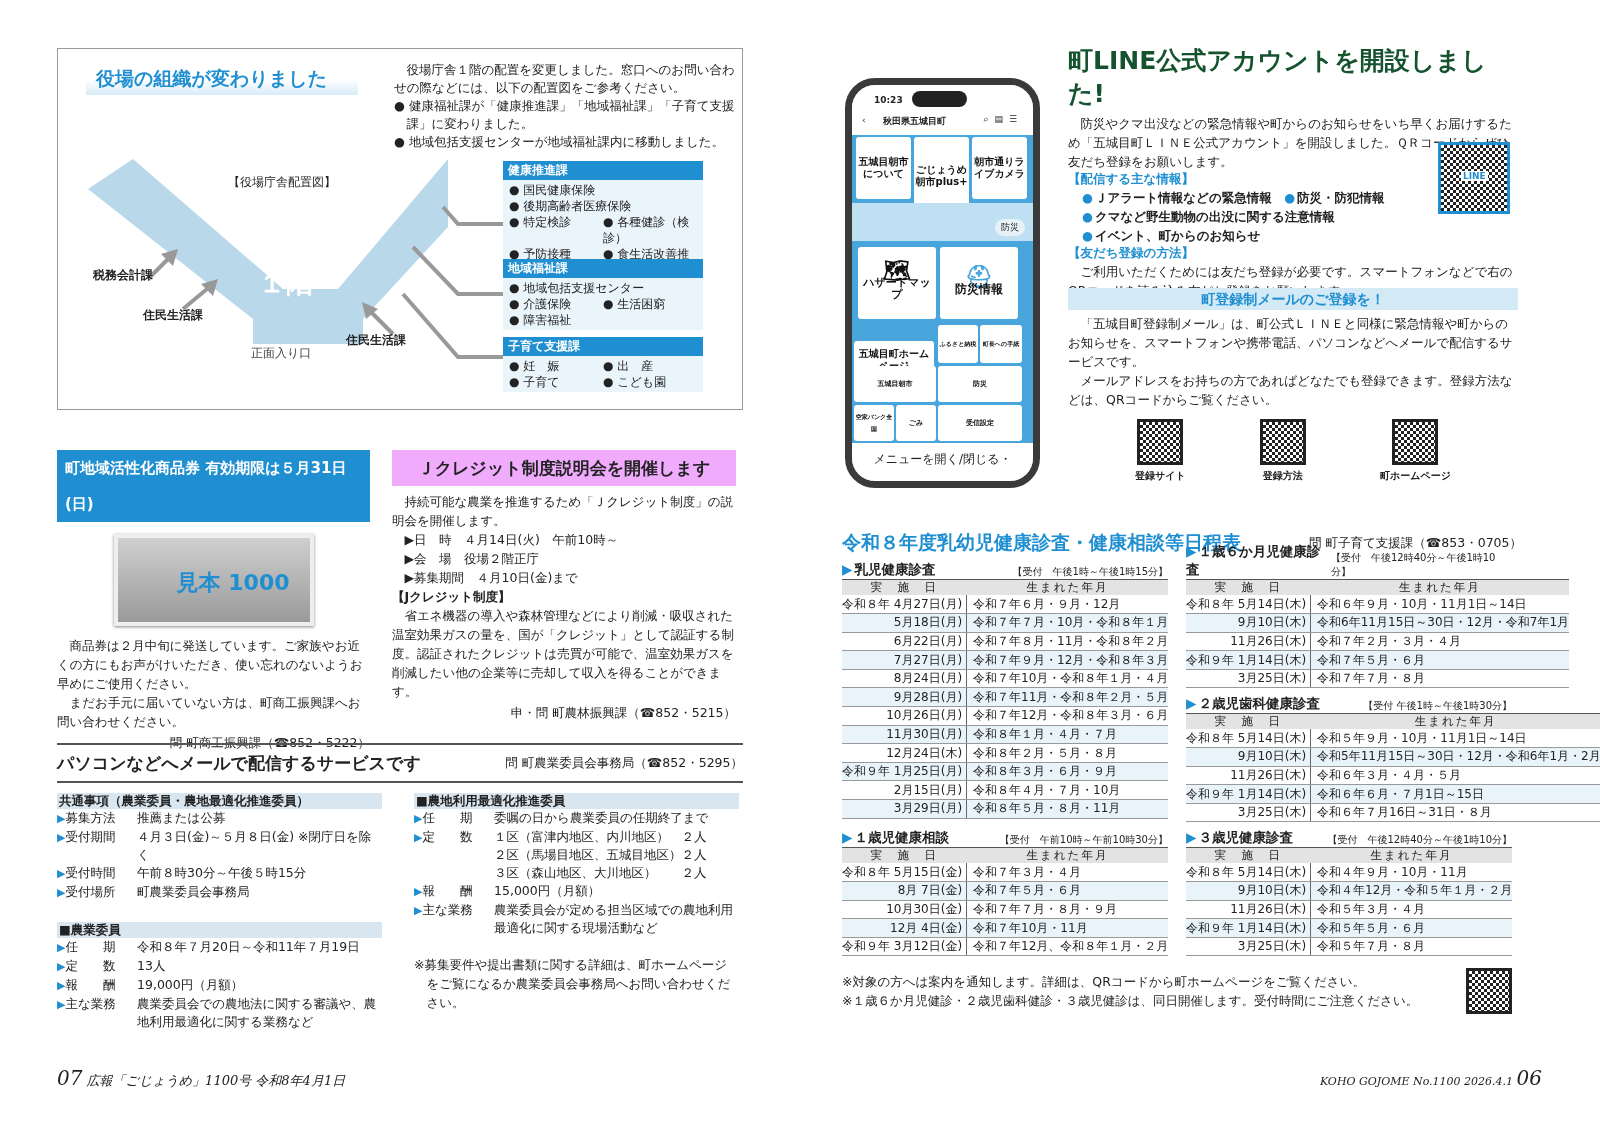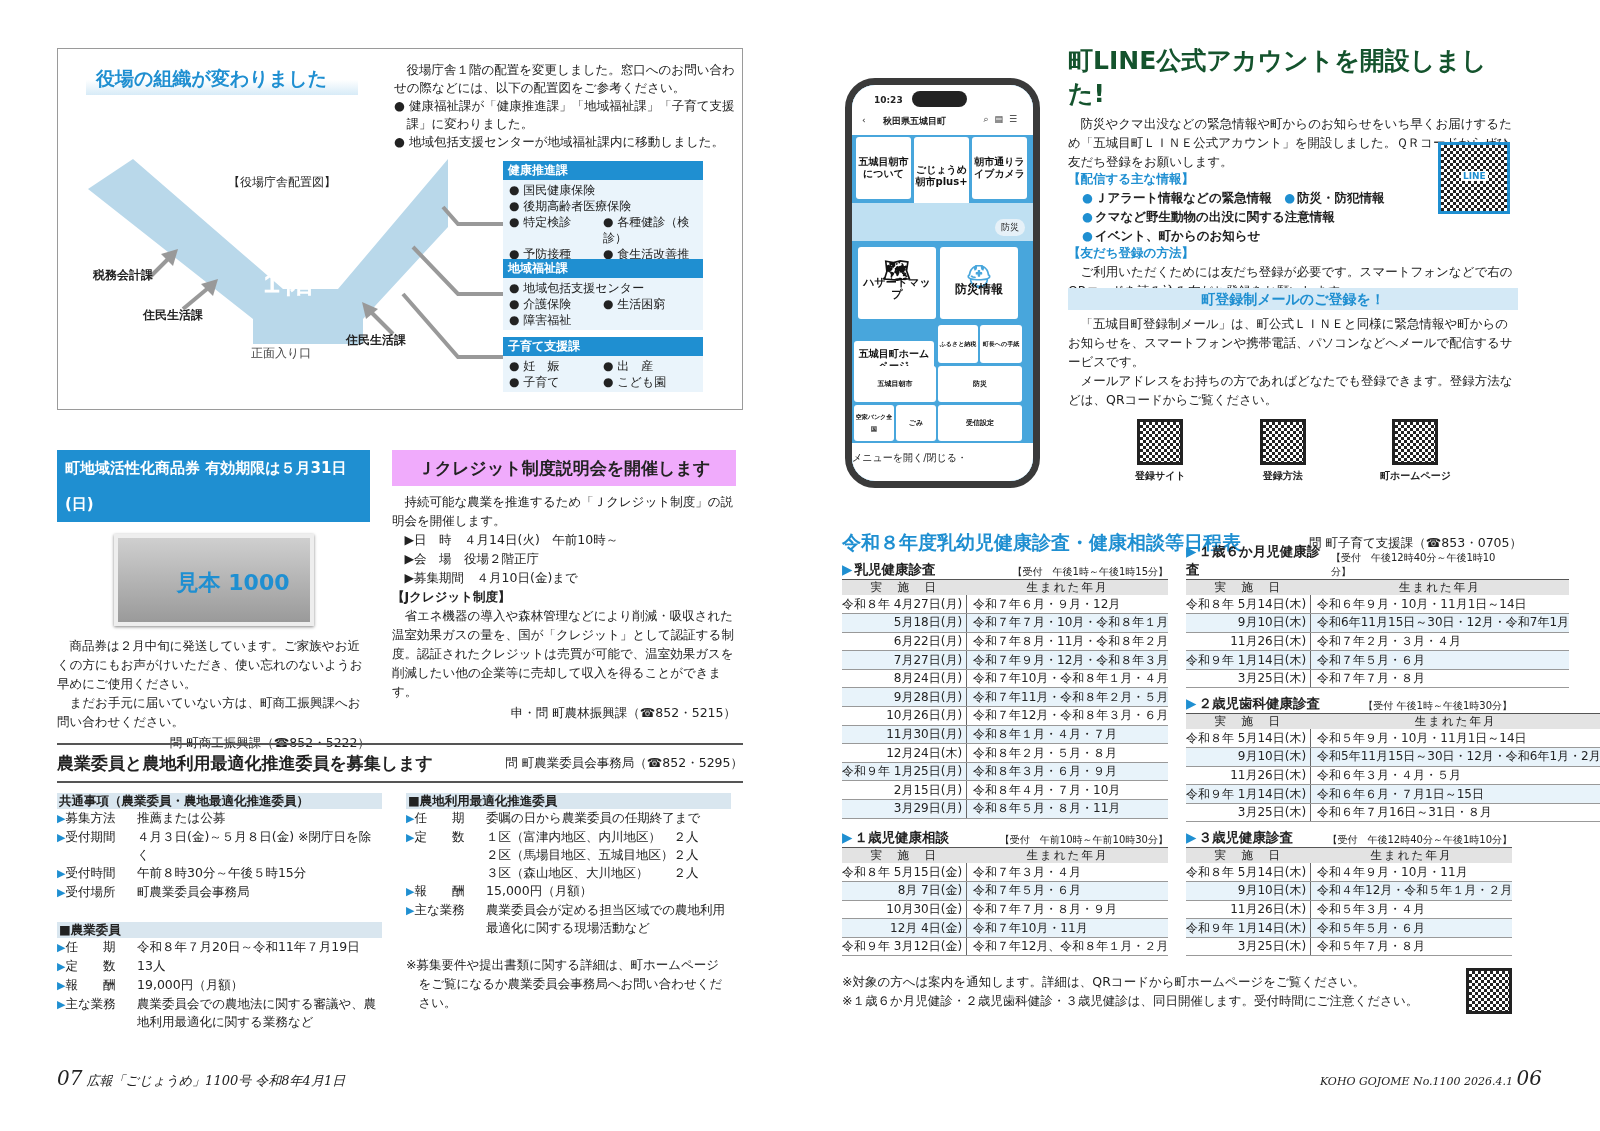--- a/index.html
+++ b/index.html
@@ -144,24 +144,24 @@
     <p style="padding-left:1em">▶会　場　役場２階正庁</p>
     <p style="padding-left:1em">▶募集期間　４月10日(金)まで</p>
     <p style="font-weight:bold">【Jクレジット制度】</p>
     <p class="ind">省エネ機器の導入や森林管理などにより削減・吸収された温室効果ガスの量を、国が「クレジット」として認証する制度。認証されたクレジットは売買が可能で、温室効果ガスを削減したい他の企業等に売却して収入を得ることができます。</p>
   </div>
   <div class="contact" style="margin-top:4px">申・問 町農林振興課（☎852・5215）</div>
 </div>
 
 <div id="comm" class="abs">
   <div class="hdr">
-    <span class="t">農業委員と農地利用最適化推進委員を募集します</span>
+    <span class="t">パソコンなどへメールで配信するサービスです</span>
     <span style="font-size:12.5px">問 町農業委員会事務局（☎852・5295）</span>
   </div>
-  <div style="display:grid;grid-template-columns:325px 325px;column-gap:24px;margin-top:10px">
+  <div style="display:grid;grid-template-columns:325px 325px;column-gap:32px;margin-top:10px">
     <div>
       <div class="subhd">共通事項（農業委員・農地最適化推進委員）</div>
       <div class="kv">
         <span class="k">募集方法</span>
           <span>推薦または公募</span>
         <span class="k">受付期間</span>
           <span>４月３日(金)～５月８日(金) ※閉庁日を除く</span>
         <span class="k">受付時間</span>
           <span>午前８時30分～午後５時15分</span>
         <span class="k">受付場所</span>
@@ -221,21 +221,21 @@
         <span>防災情報</span>
       </div>
     <div class="tile" style="left:2px;top:256px;width:80px;height:38px;font-size:10px">五城目町ホームページ</div>
     <div class="tile" style="left:86px;top:240px;width:40px;height:38px;font-size:6px">ふるさと納税</div>
     <div class="tile" style="left:128px;top:240px;width:42px;height:38px;font-size:6px">町長への手紙</div>
     <div class="tile" style="left:2px;top:281px;width:82px;height:36px;font-size:7px">五城目朝市</div>
     <div class="tile" style="left:86px;top:281px;width:84px;height:36px;font-size:7px">防災</div>
     <div class="tile" style="left:2px;top:320px;width:40px;height:36px;font-size:6px">空家バンク全国</div>
     <div class="tile" style="left:44px;top:320px;width:40px;height:36px;font-size:7px">ごみ</div>
     <div class="tile" style="left:86px;top:320px;width:84px;height:36px;font-size:7px">受信設定</div>
-    <div style="position:absolute;left:0;right:0;bottom:0;height:38px;background:#fff;font-size:10px;padding-top:8px"><span>メニューを開く/閉じる・</span></div>
+    <div style="position:absolute;left:0;right:0;bottom:0;height:38px;background:#fff;font-size:12px;text-align:center;padding-top:8px"><span>メニューを開く/閉じる・</span></div>
   </div>
 </div>
 
 <div id="line" class="abs" style="left:1068px;top:44px;width:450px">
   <div class="title">町LINE公式アカウントを開設しました!</div>
   <p class="para" style="text-indent:1em;margin-top:4px">防災やクマ出没などの緊急情報や町からのお知らせをいち早くお届けするため「五城目町ＬＩＮＥ公式アカウント」を開設しました。ＱＲコードからぜひ友だち登録をお願いします。</p>
   <div class="lhd">【配信する主な情報】</div>
   <div class="bul" style="padding-left:14px">
     <div><span>Ｊアラート情報などの緊急情報</span>　<span>防災・防犯情報</span></div>
     <div><span>クマなど野生動物の出没に関する注意情報</span></div>

